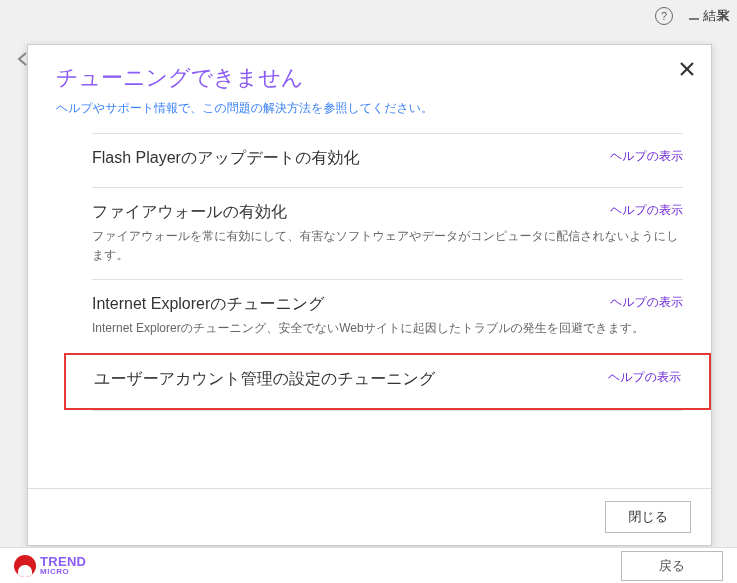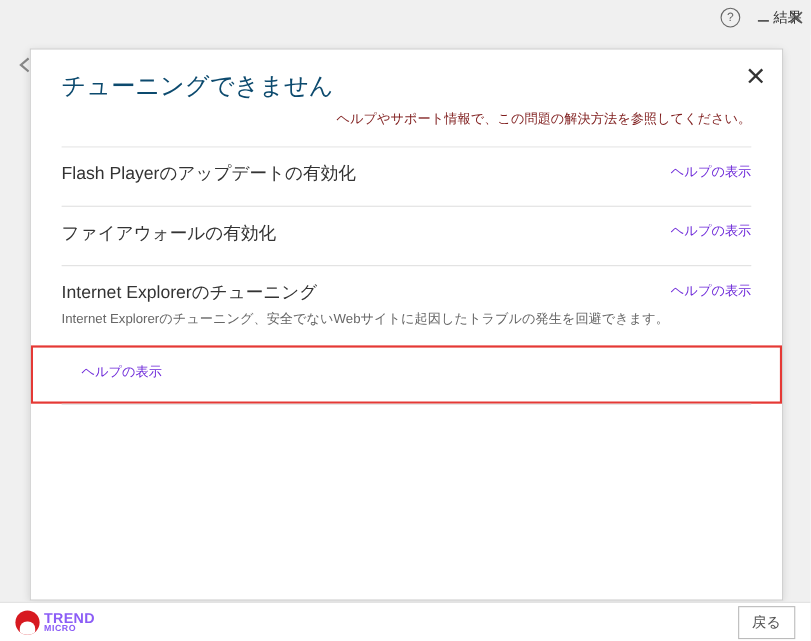--- a/index.html
+++ b/index.html
@@ -71,48 +71,48 @@
       box-shadow: 0 2px 8px rgba(0,0,0,0.15);
       display: flex;
       flex-direction: column;
     }
     .modal-header {
       padding: 18px 28px 16px 28px;
       position: relative;
     }
     .modal-title {
       font-size: 22px;
-      color: #0c4a6e;
+      color: #8b5cf6;
       font-weight: normal;
       margin-bottom: 6px;
     }
     .modal-subtitle {
       font-size: 12px;
-      color: #7f1d1d;
+      color: #3b82f6;
       line-height: 1.5;
-      text-align: right;
     }
     .modal-close {
       position: absolute;
       right: 12px;
       top: 12px;
       width: 24px;
       height: 24px;
       display: flex;
       align-items: center;
       justify-content: center;
       font-size: 20px;
       color: #444;
       cursor: pointer;
       font-weight: bold;
     }
     .modal-body {
       flex: 1;
       overflow-y: auto;
       padding: 0 28px;
+      margin-left: 36px;
     }
     .item {
       border-top: 1px solid #e0e0e0;
       padding: 14px 0 14px 0;
       position: relative;
     }
     .item.highlighted {
       border: 2px solid #e53935;
       margin: 0 -28px;
       padding: 14px 28px;
@@ -202,21 +202,21 @@
       letter-spacing: 0.3px;
       line-height: 1;
     }
     .logo-text .sub {
       display: block;
       font-size: 8px;
       letter-spacing: 0.5px;
       font-weight: bold;
     }
     .back-btn {
-      padding: 5px 12px;
+      padding: 5px 37px;
       font-size: 13px;
       background: #fff;
       border: 1px solid #bbb;
       cursor: pointer;
       color: #555;
     }
   </style>
 </head>
 <body>
 
@@ -262,42 +262,47 @@
         <div class="item-title">Flash Playerのアップデートの有効化</div>
         <a class="help-link">ヘルプの表示</a>
       </div>
     </div>
 
     <div class="item">
       <div class="item-title-row">
         <div class="item-title">ファイアウォールの有効化</div>
         <a class="help-link">ヘルプの表示</a>
       </div>
+      <div class="item-desc">ファイアウォールを常に有効にして、有害なソフトウェアやデータがコンピュータに配信されないようにします。</div>
     </div>
 
     <div class="item">
       <div class="item-title-row">
         <div class="item-title">Internet Explorerのチューニング</div>
         <a class="help-link">ヘルプの表示</a>
       </div>
       <div class="item-desc">Internet Explorerのチューニング、安全でないWebサイトに起因したトラブルの発生を回避できます。</div>
     </div>
 
     <div class="item highlighted">
       <div class="item-title-row">
+        <div class="item-title">ユーザーアカウント管理の設定のチューニング</div>
         <a class="help-link">ヘルプの表示</a>
       </div>
     </div>
 
     <div class="item">
       
       
     </div>
   </div>
 
+  <div class="modal-footer">
+    <button class="btn">閉じる</button>
+  </div>
 </div>
 
 <div class="bottom-bar">
   <div class="logo">
     <div class="logo-icon"></div>
     <div class="logo-text">
       <span>TREND</span>
       <span class="sub">MICRO</span>
     </div>
   </div>

